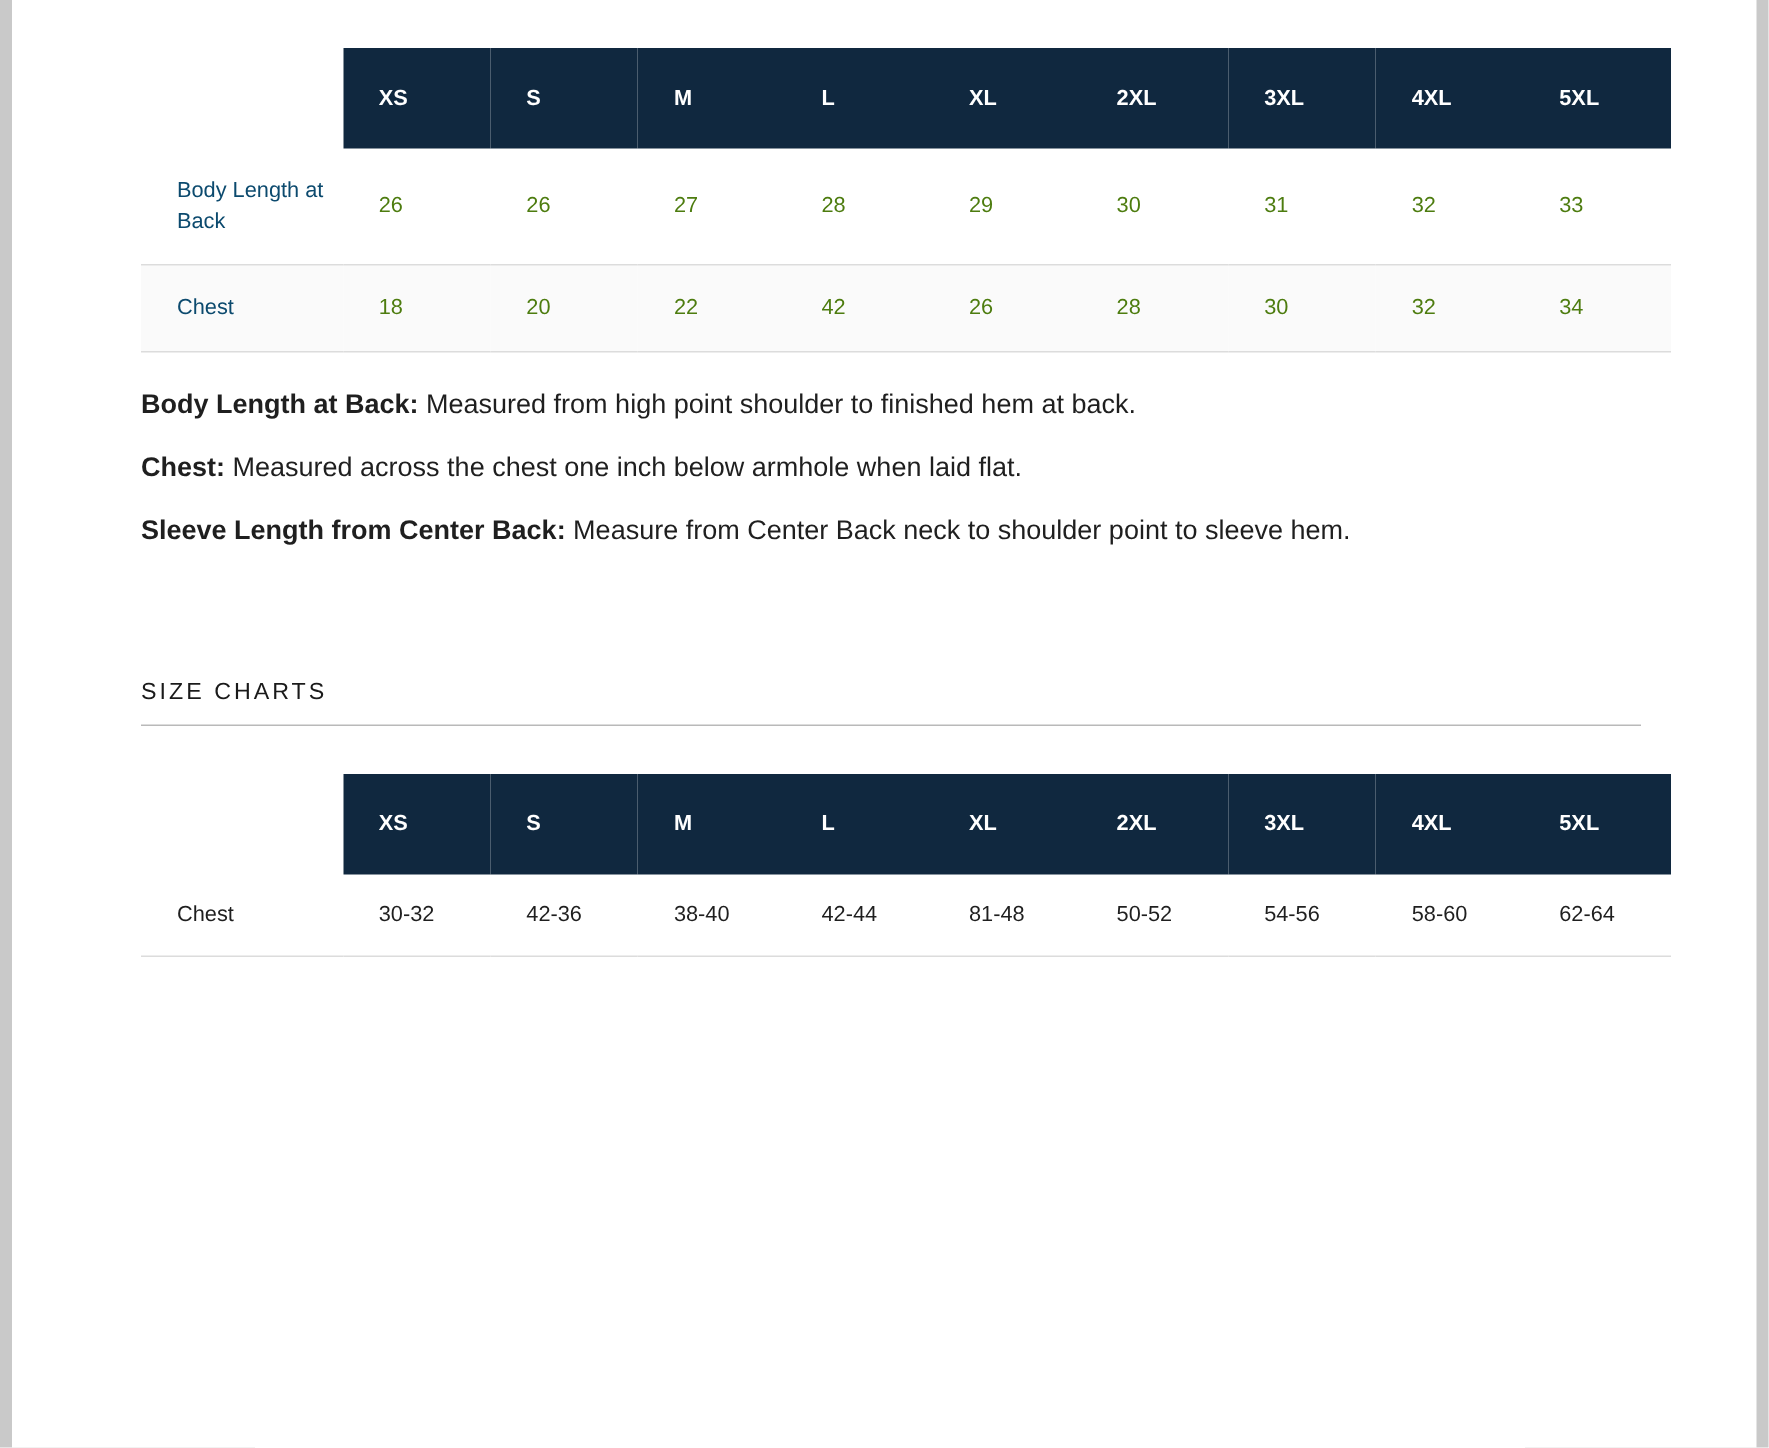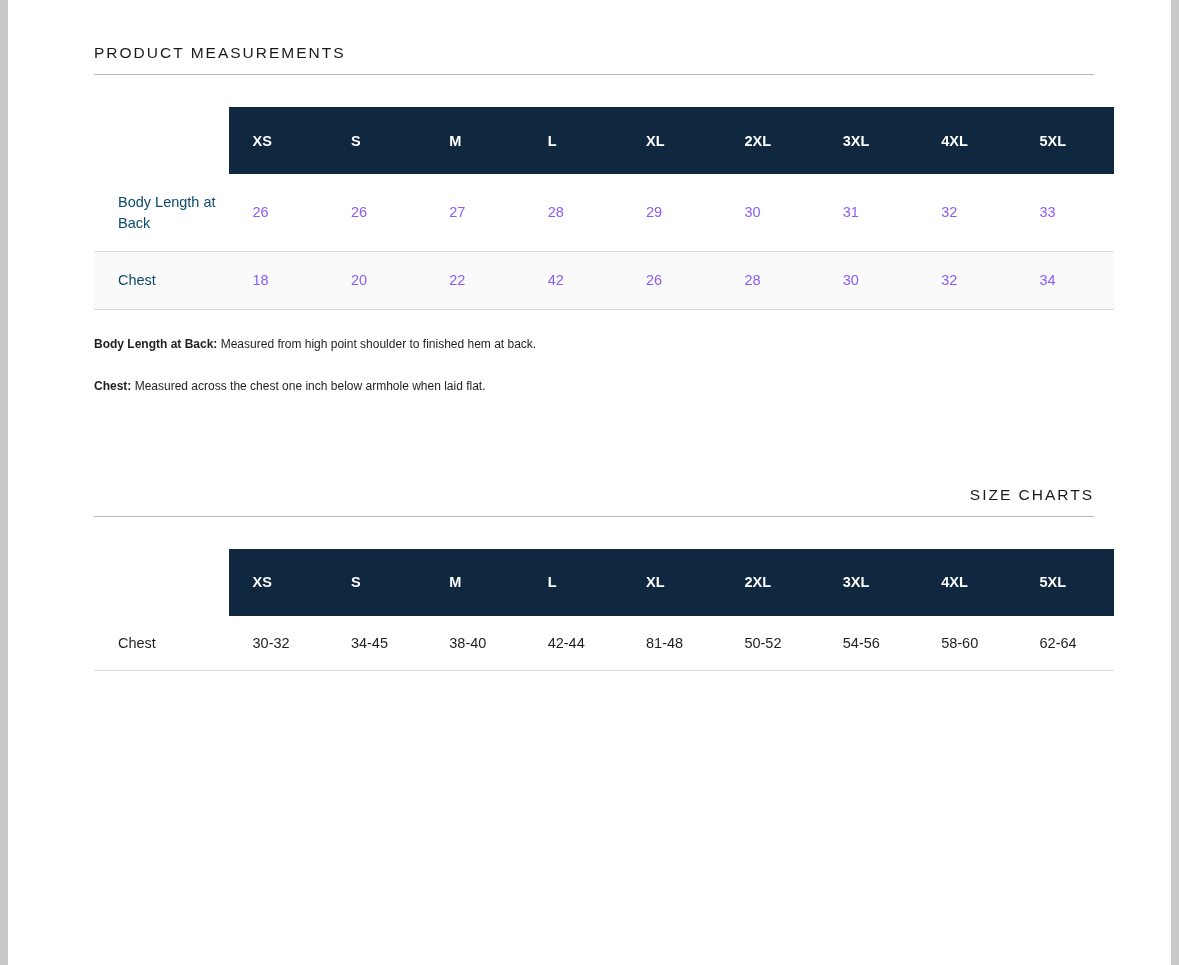--- a/index.html
+++ b/index.html
@@ -34,21 +34,20 @@
     letter-spacing: 2.0px;
     color: #1a1a1a;
     font-weight: 400;
     padding-top: 44px;
     padding-bottom: 12px;
     border-bottom: 1px solid #b9b9b9;
     width: 1000px;
   }
   .section-title.second {
     padding-top: 68px;
-    text-align: right;
   }
 
   table.measure {
     border-collapse: collapse;
     margin-top: 32px;
     width: 1020px;
     table-layout: fixed;
   }
   table.measure col.lbl { width: 134px; }
   table.measure col.sz { width: 98px; }
@@ -63,40 +62,40 @@
     height: 33px;
     vertical-align: middle;
   }
   table.measure thead th.blank {
     background: #ffffff;
     padding: 0;
   }
 
   table.measure tbody td {
     font-size: 14.5px;
-    color: #8b5cf6;
+    color: #4d7c0f;
     padding: 18px 0 18px 24px;
     vertical-align: middle;
     border-bottom: 1px solid #dcdcdc;
     line-height: 20.5px;
   }
   table.measure tbody td.rowlabel {
     padding-left: 24px;
     color: #0c4a6e;
   }
   table.measure tbody tr.alt td {
     background: #fafafa;
   }
   table.measure tbody tr.tall-a td.rowlabel { padding-right: 10px; }
 
   .notes {
     margin-top: 24px;
   }
   .note {
-    font-size: 12px;
+    font-size: 18px;
     color: #1f1f1f;
     line-height: 20px;
     margin-bottom: 22px;
   }
   .note b { font-weight: bold; }
 
   table.sizechart {
     border-collapse: collapse;
     margin-top: 32px;
     width: 1020px;
@@ -126,21 +125,20 @@
     vertical-align: middle;
   }
   table.sizechart tbody td.rowlabel { padding-left: 24px; }
 </style>
 </head>
 <body>
 
 <div class="page">
   <div class="content">
 
-    <div class="section-title">PRODUCT MEASUREMENTS</div>
 
     <table class="measure">
       <colgroup>
         <col class="lbl">
           <col class="sz">
           <col class="sz">
           <col class="sz">
           <col class="sz">
           <col class="sz">
           <col class="sz">
@@ -186,20 +184,21 @@
           <td>30</td>
           <td>32</td>
           <td>34</td>
         </tr>
       </tbody>
     </table>
 
     <div class="notes">
       <div class="note"><b>Body Length at Back:</b><span> Measured from high point shoulder to finished hem at back.</span></div>
       <div class="note"><b>Chest:</b><span> Measured across the chest one inch below armhole when laid flat.</span></div>
+      <div class="note"><b>Sleeve Length from Center Back:</b><span> Measure from Center Back neck to shoulder point to sleeve hem.</span></div>
     </div>
 
     <div class="section-title second">SIZE CHARTS</div>
 
     <table class="sizechart">
       <colgroup>
         <col class="lbl">
           <col class="sz">
           <col class="sz">
           <col class="sz">
@@ -221,21 +220,21 @@
           <th>2XL</th>
           <th>3XL</th>
           <th>4XL</th>
           <th>5XL</th>
         </tr>
       </thead>
       <tbody>
         <tr>
           <td class="rowlabel">Chest</td>
           <td>30-32</td>
-          <td>34-45</td>
+          <td>42-36</td>
           <td>38-40</td>
           <td>42-44</td>
           <td>81-48</td>
           <td>50-52</td>
           <td>54-56</td>
           <td>58-60</td>
           <td>62-64</td>
         </tr>
       </tbody>
     </table>

